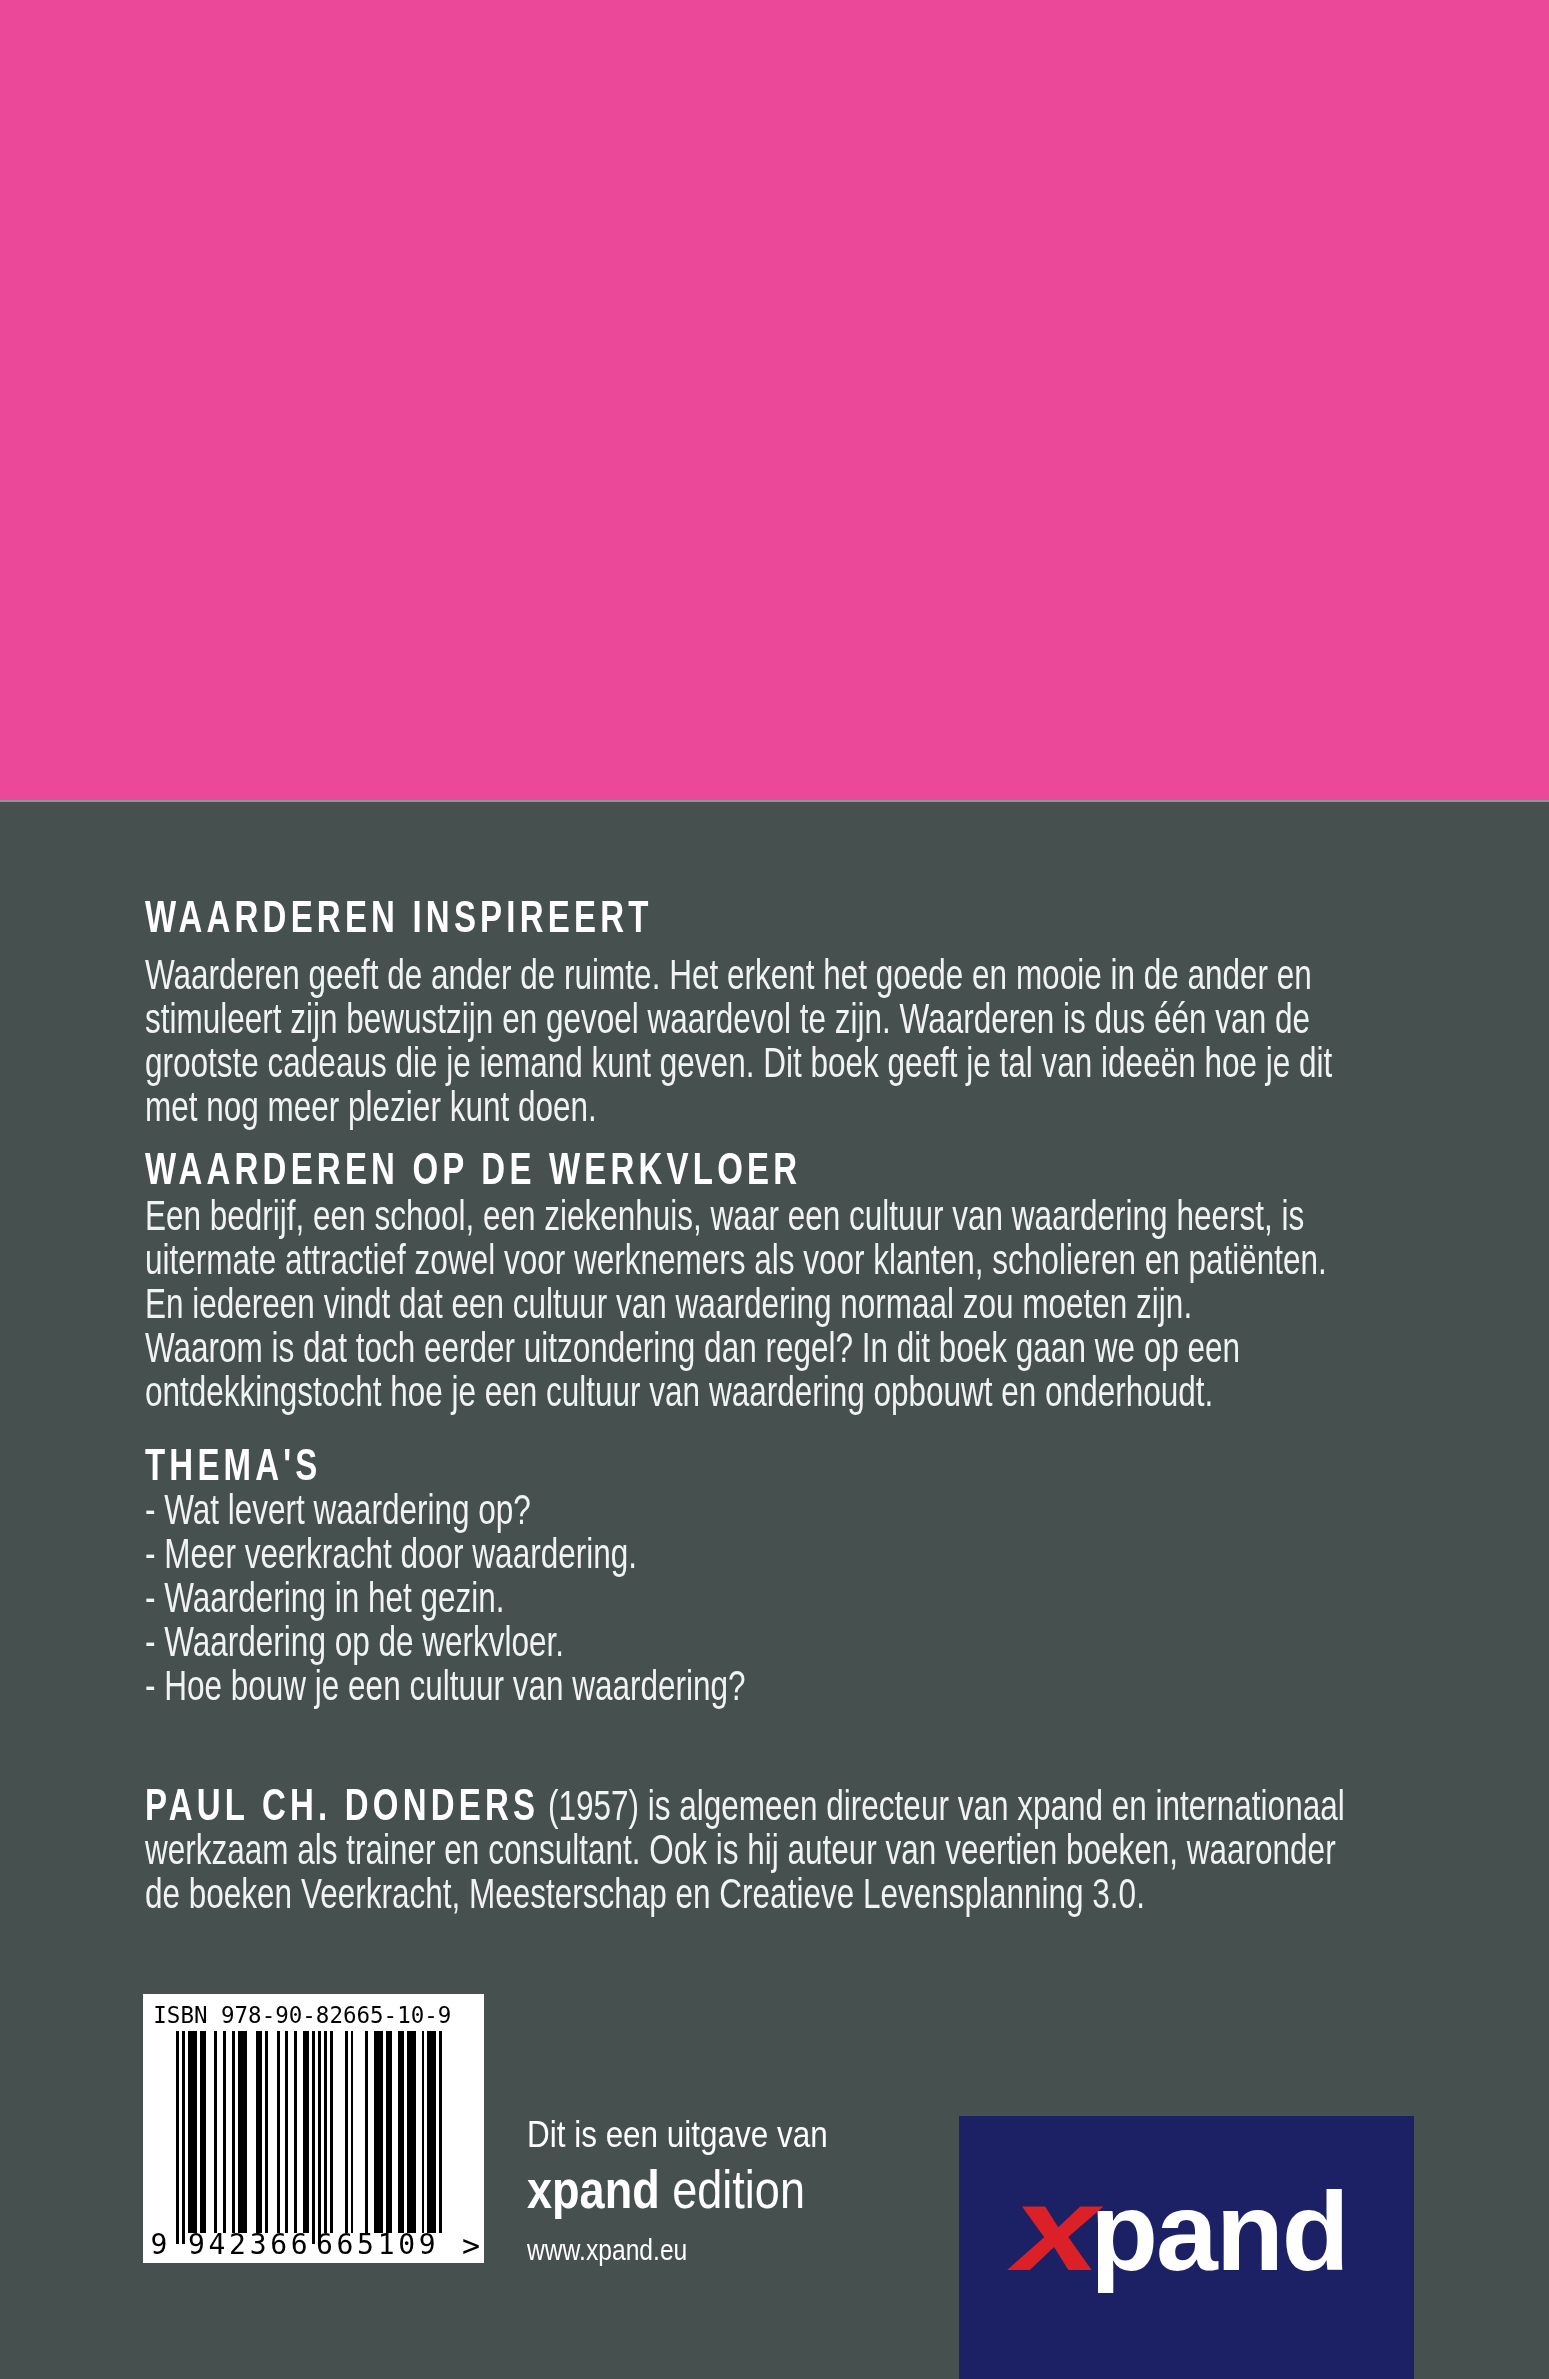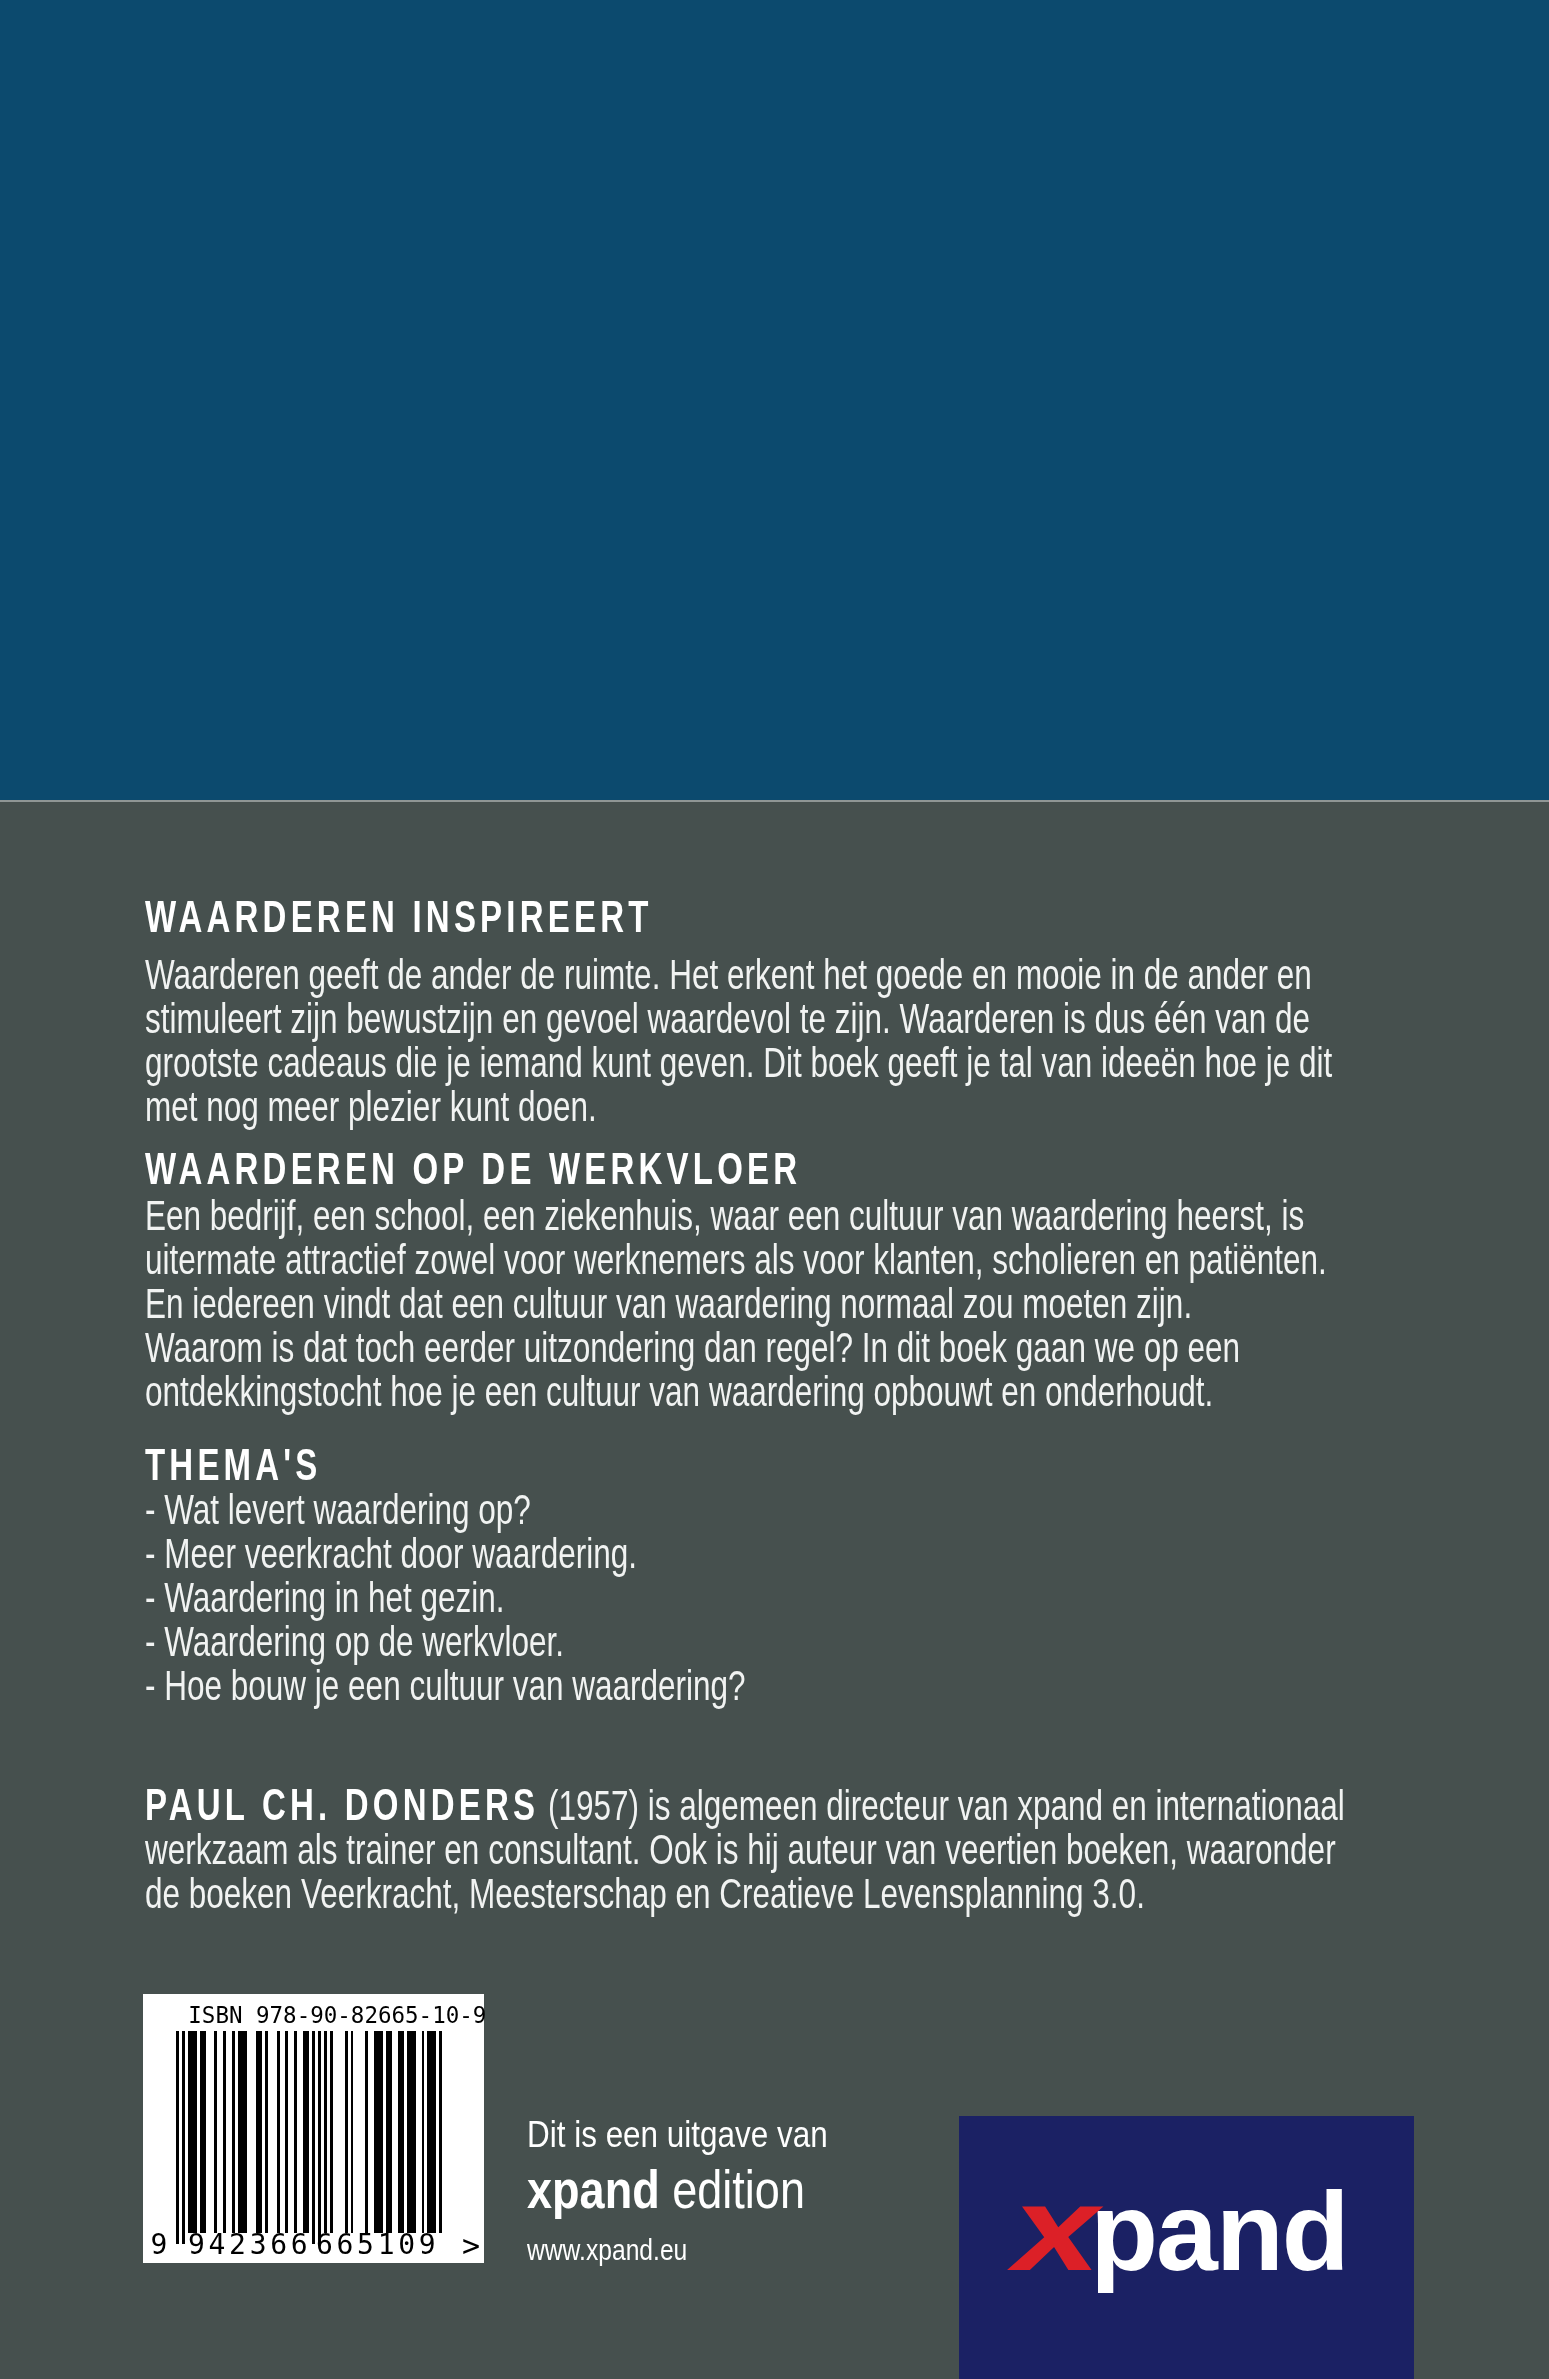--- a/index.html
+++ b/index.html
@@ -1,31 +1,31 @@
 <!DOCTYPE html>
 <html style="font-size:15px"><head>
 <meta charset="utf-8">
 <style>
   html,body{margin:0;padding:0;background:#ffffff;}
-  .page{position:relative;width:1550px;height:2380px;background:#0c4a6e;overflow:hidden;
+  .page{position:relative;width:1550px;height:2380px;background:#ec4899;overflow:hidden;
         font-family:"Liberation Sans",sans-serif;}
   .band-edge{position:absolute;left:0;width:1550px;height:1.9px;background:#8f9695;}
   .cover{position:absolute;left:0;top:802px;width:1550px;height:1578px;background:#46504e;}
 
   
   .cond{position:absolute;left:145px;transform:scaleX(0.75);transform-origin:0 0;
         color:#f1f3f2;font-size:42px;line-height:44px;white-space:nowrap;font-weight:400;}
   .heading{position:absolute;left:145px;transform:scaleX(0.75);transform-origin:0 0;
         color:#ffffff;font-weight:700;font-size:44px;letter-spacing:5.6px;line-height:44px;white-space:nowrap;}
   .hh{font-weight:700;font-size:44px;letter-spacing:5.6px;color:#ffffff;}
 
   
   .barcode-box{position:absolute;left:143px;top:1994px;width:341px;height:269px;background:#ffffff;}
   .isbn-label{position:absolute;left:10.3px;top:7.5px;font-family:"DejaVu Sans Mono",monospace;
-        font-size:22.5px;line-height:26px;color:#000;white-space:nowrap;margin-left:35px;}
+        font-size:22.5px;line-height:26px;color:#000;white-space:nowrap;}
   .bars{position:absolute;left:33px;top:37px;}
   .bc-digit{position:absolute;top:234px;font-family:"DejaVu Sans Mono",monospace;
         font-size:28px;color:#000;white-space:nowrap;}
   .bc-first{left:7.5px;}
   .bc-left{left:45px;letter-spacing:3.7px;}
   .bc-right{left:173px;letter-spacing:3.7px;text-align:center;}
   .bc-arrow{left:319px;font-size:30px;}
 
   
   .pub{position:absolute;left:527px;top:2111px;transform:scaleX(0.85);transform-origin:0 0;

